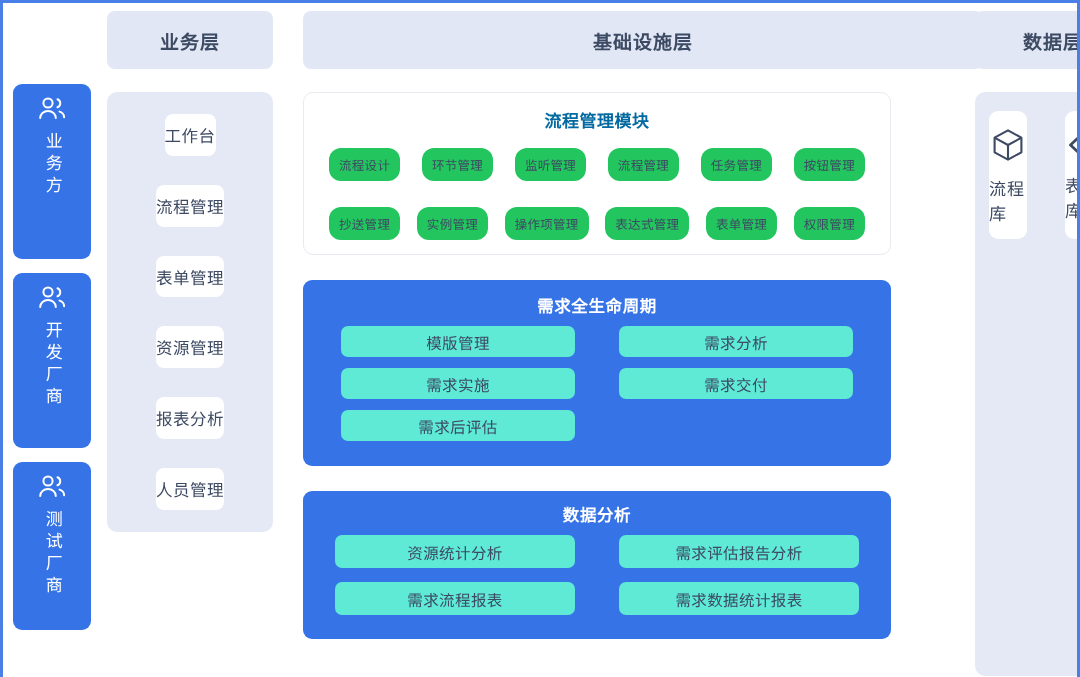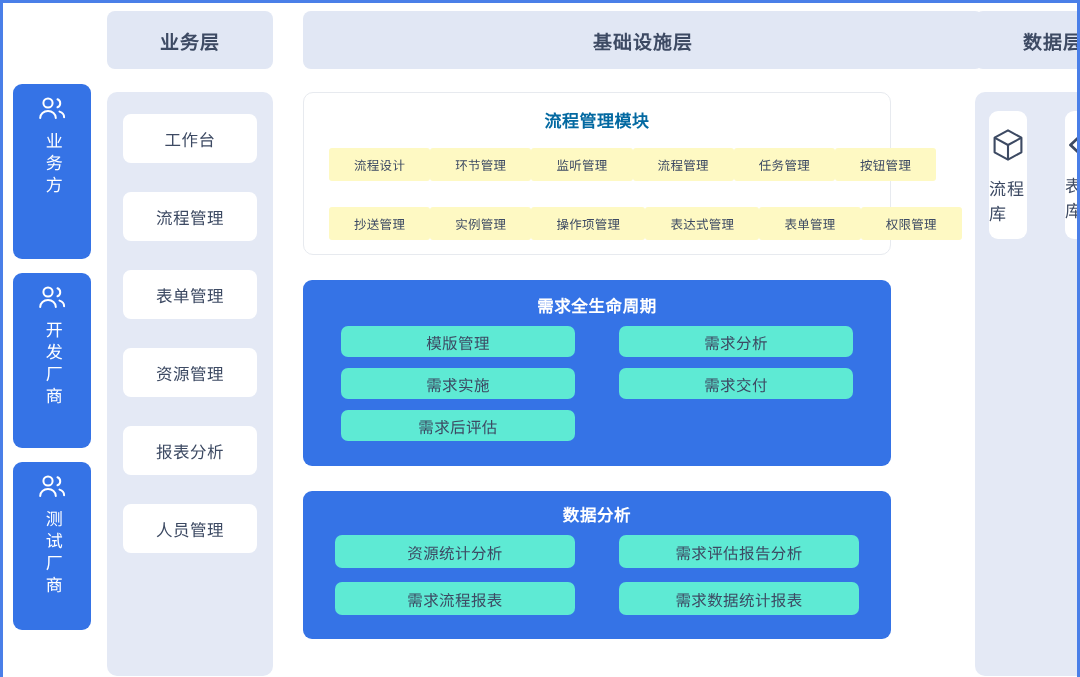--- a/index.html
+++ b/index.html
@@ -88,26 +88,27 @@
     letter-spacing: 5px;
     line-height: 1.15;
     font-weight: 500;
   }
 
   
   #business-col { left: 104px; width: 166px; }
   #business-col .col-header { width: 166px; }
   #business-col .col-body {
     width: 166px;
-    height: 584px;
+    height: 440px;
     padding: 22px 16px;
     display: flex;
     flex-direction: column;
     justify-content: flex-start;
     gap: 29px;
+    align-items: center;
   }
   .biz-item {
     background: #ffffff;
     border-radius: 8px;
     height: 49px;
     display: flex;
     align-items: center;
     justify-content: center;
     color: #3d4a63;
     font-size: 16.5px;
@@ -143,25 +144,25 @@
     margin-bottom: 16px;
   }
   .tag-row {
     display: flex;
     justify-content: space-between;
     padding: 0 11px;
     margin-bottom: 26px;
   }
   .tag-row:last-child { margin-bottom: 0; }
   .tag {
-    background: #fef9c3;
-    border-radius: 3px;
+    background: #22c55e;
+    border-radius: 12px;
     color: #3d4a63;
     font-size: 12.5px;
-    padding: 7px 25px;
+    padding: 7px 10px;
     white-space: nowrap;
     letter-spacing: .3px;
   }
 
   
   .blue-panel {
     background: #3573e6;
     border-radius: 9px;
     padding: 13px 38px 16px;
     margin-top: 25px;

